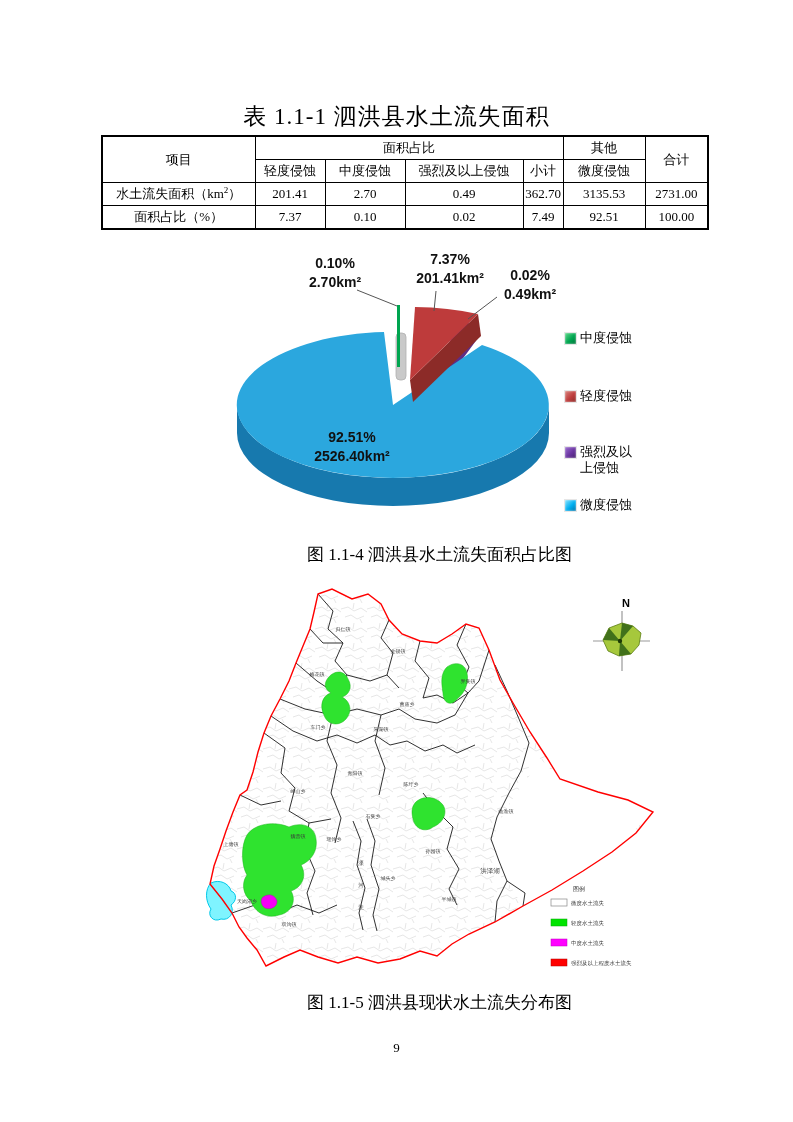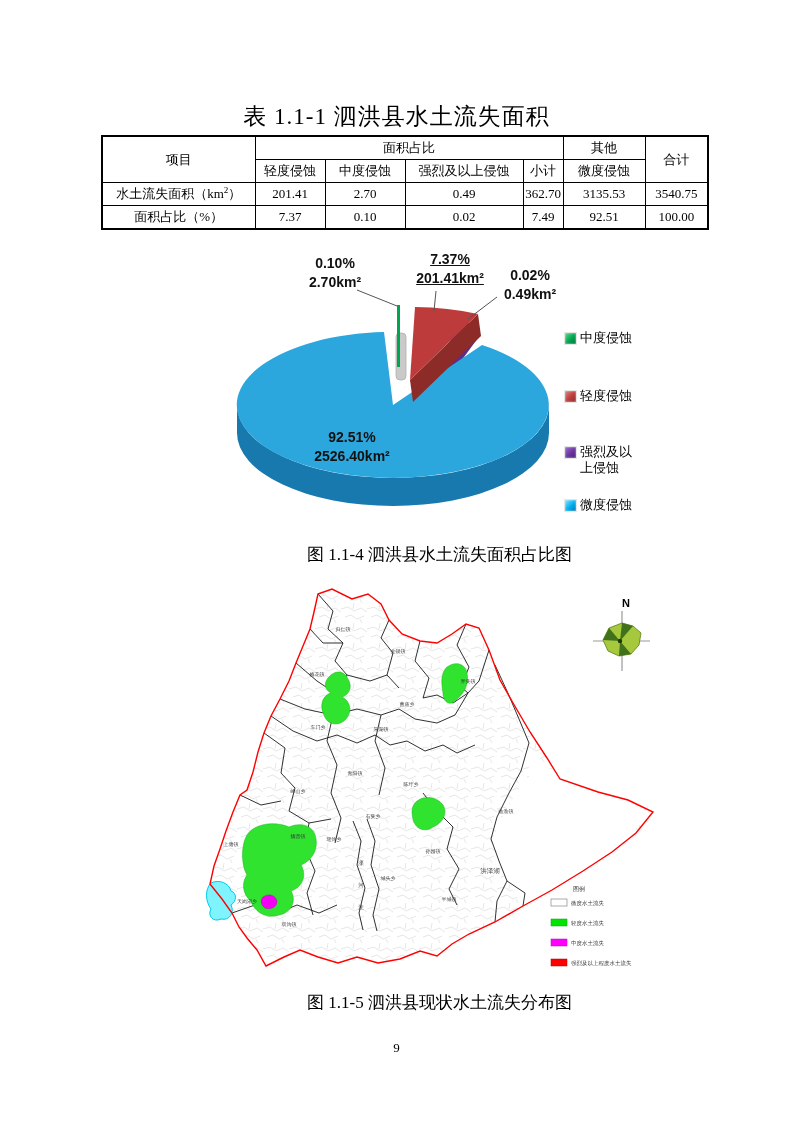--- a/index.html
+++ b/index.html
@@ -64,21 +64,21 @@
       <th>小计</th>
       <th>微度侵蚀</th>
     </tr>
     <tr>
       <td><span>水土流失面积（km</span><sup>2</sup><span>）</span></td>
       <td>201.41</td>
       <td>2.70</td>
       <td>0.49</td>
       <td>362.70</td>
       <td>3135.53</td>
-      <td>3540.75</td>
+      <td>2731.00</td>
     </tr>
     <tr>
       <td><span>面积占比（%）</span></td>
       <td>7.37</td>
       <td>0.10</td>
       <td>0.02</td>
       <td>7.49</td>
       <td>92.51</td>
       <td>100.00</td>
     </tr>
@@ -102,21 +102,21 @@
 
     <path d="M 207 42 L 247 58" stroke="#555" stroke-width="1" fill="none"></path>
     <path d="M 286 43 L 284 63" stroke="#555" stroke-width="1" fill="none"></path>
     <path d="M 347 49 L 318 71" stroke="#555" stroke-width="1" fill="none"></path>
   </svg>
 
   <div class="pie-label" style="left:280px;top:254px;width:110px;">
     <div>0.10%</div>
     <div>2.70km²</div>
   </div>
-  <div class="pie-label" style="left:395px;top:250px;width:110px;text-decoration:underline;">
+  <div class="pie-label" style="left:395px;top:250px;width:110px;">
     <div>7.37%</div>
     <div>201.41km²</div>
   </div>
   <div class="pie-label" style="left:475px;top:266px;width:110px;">
     <div>0.02%</div>
     <div>0.49km²</div>
   </div>
   <div class="pie-label" style="left:277px;top:428px;width:150px;">
     <div>92.51%</div>
     <div>2526.40km²</div>

